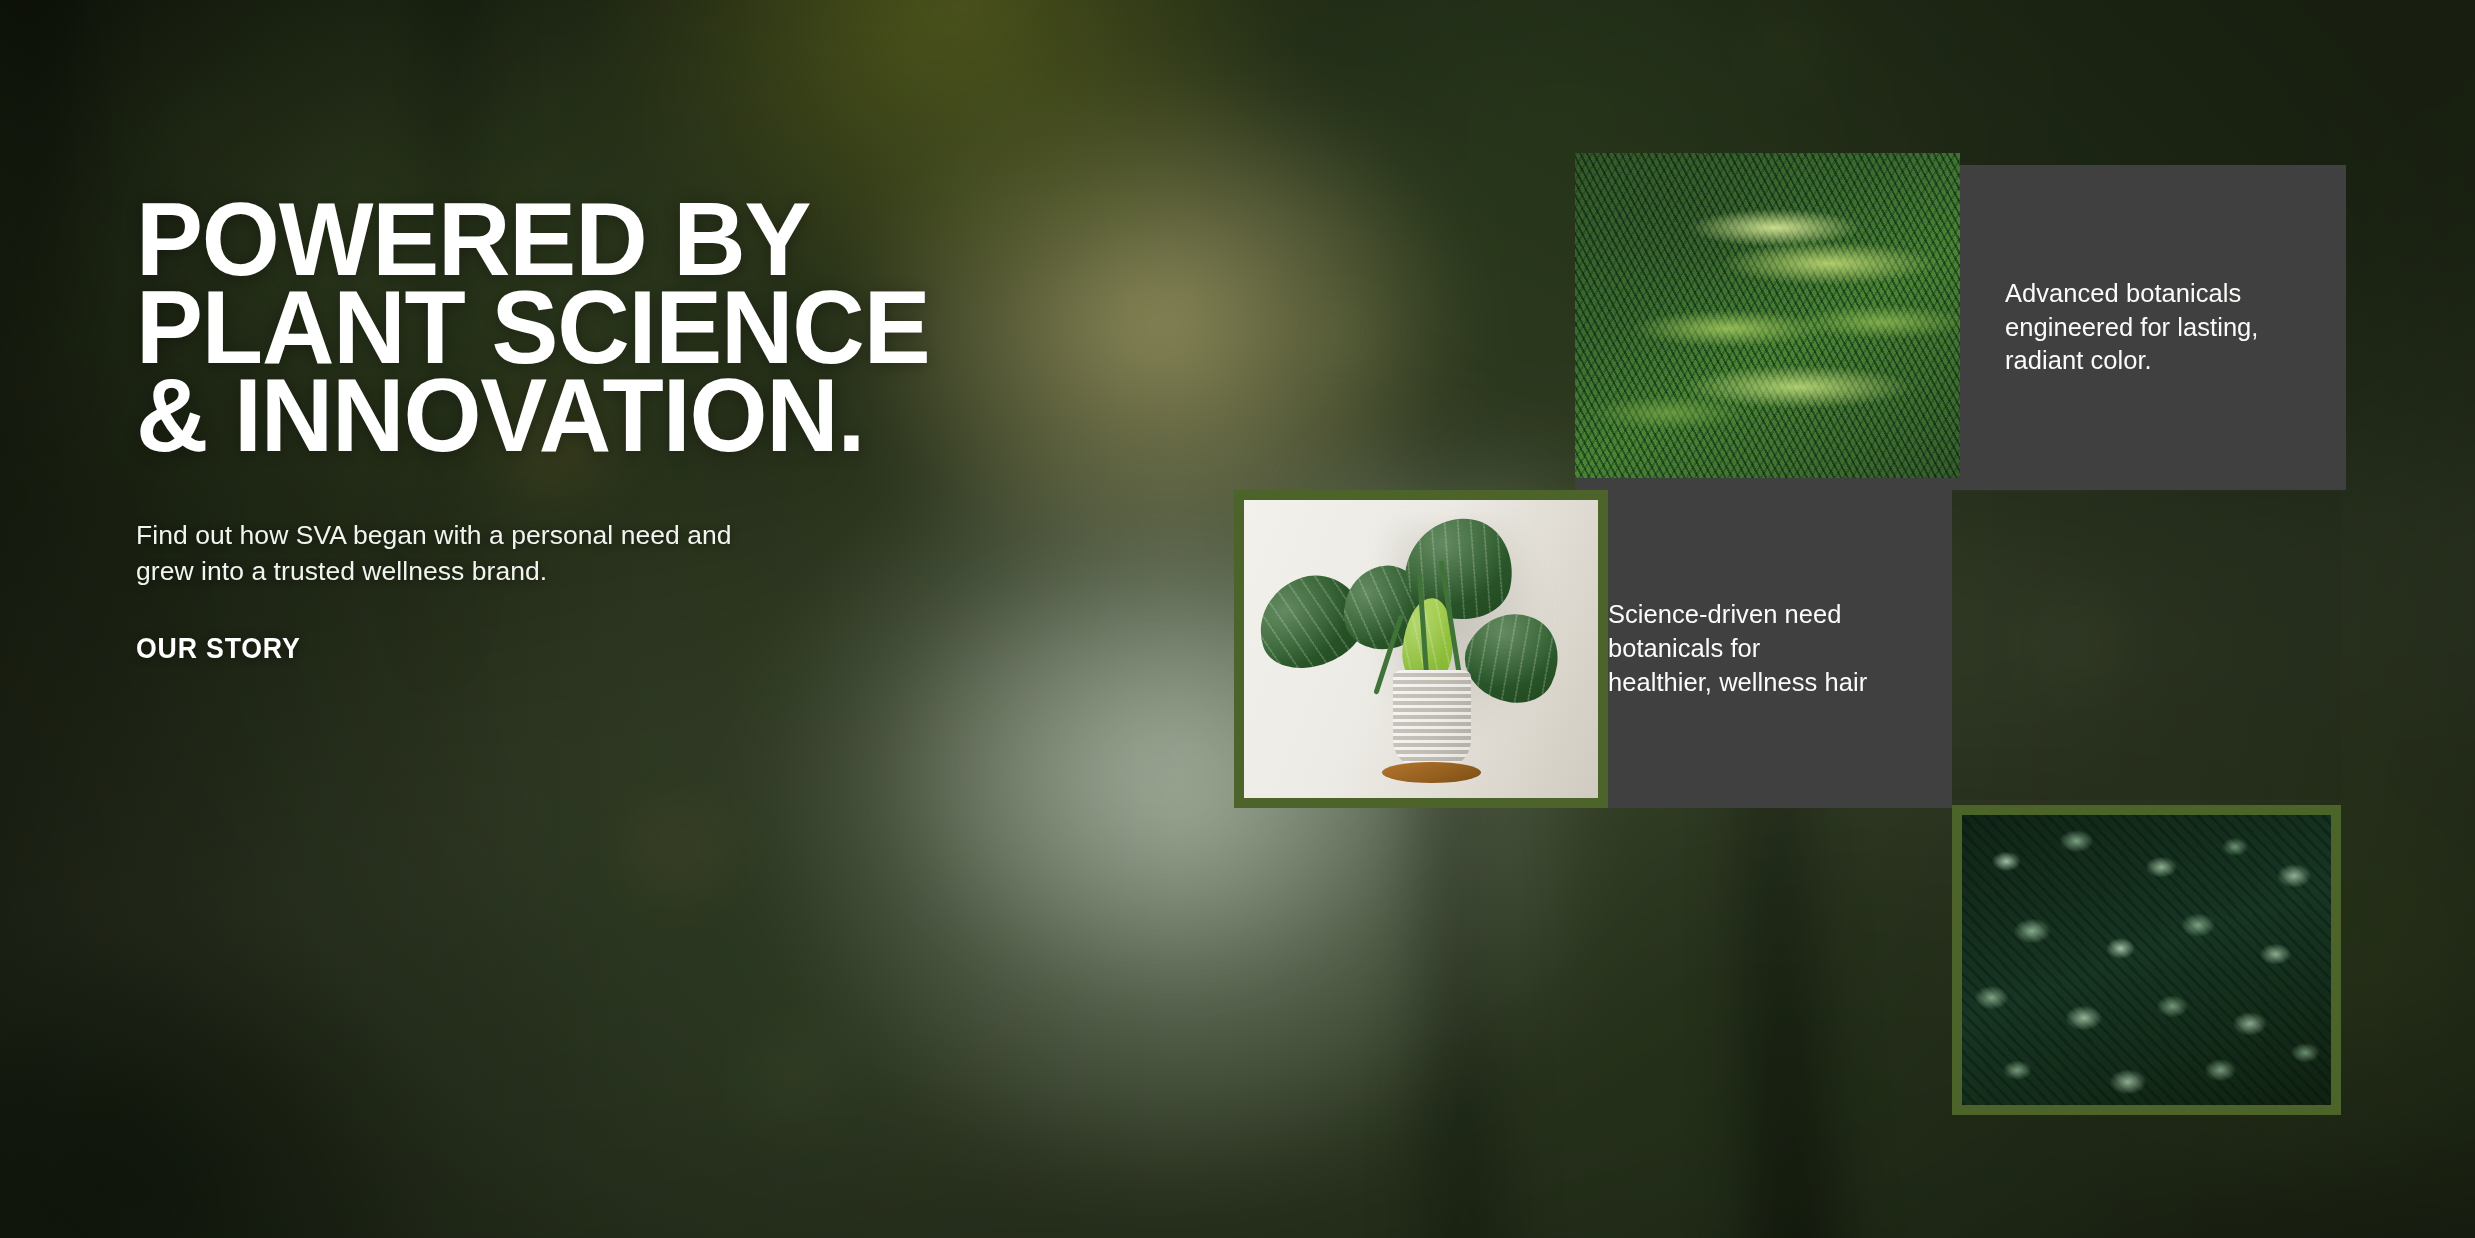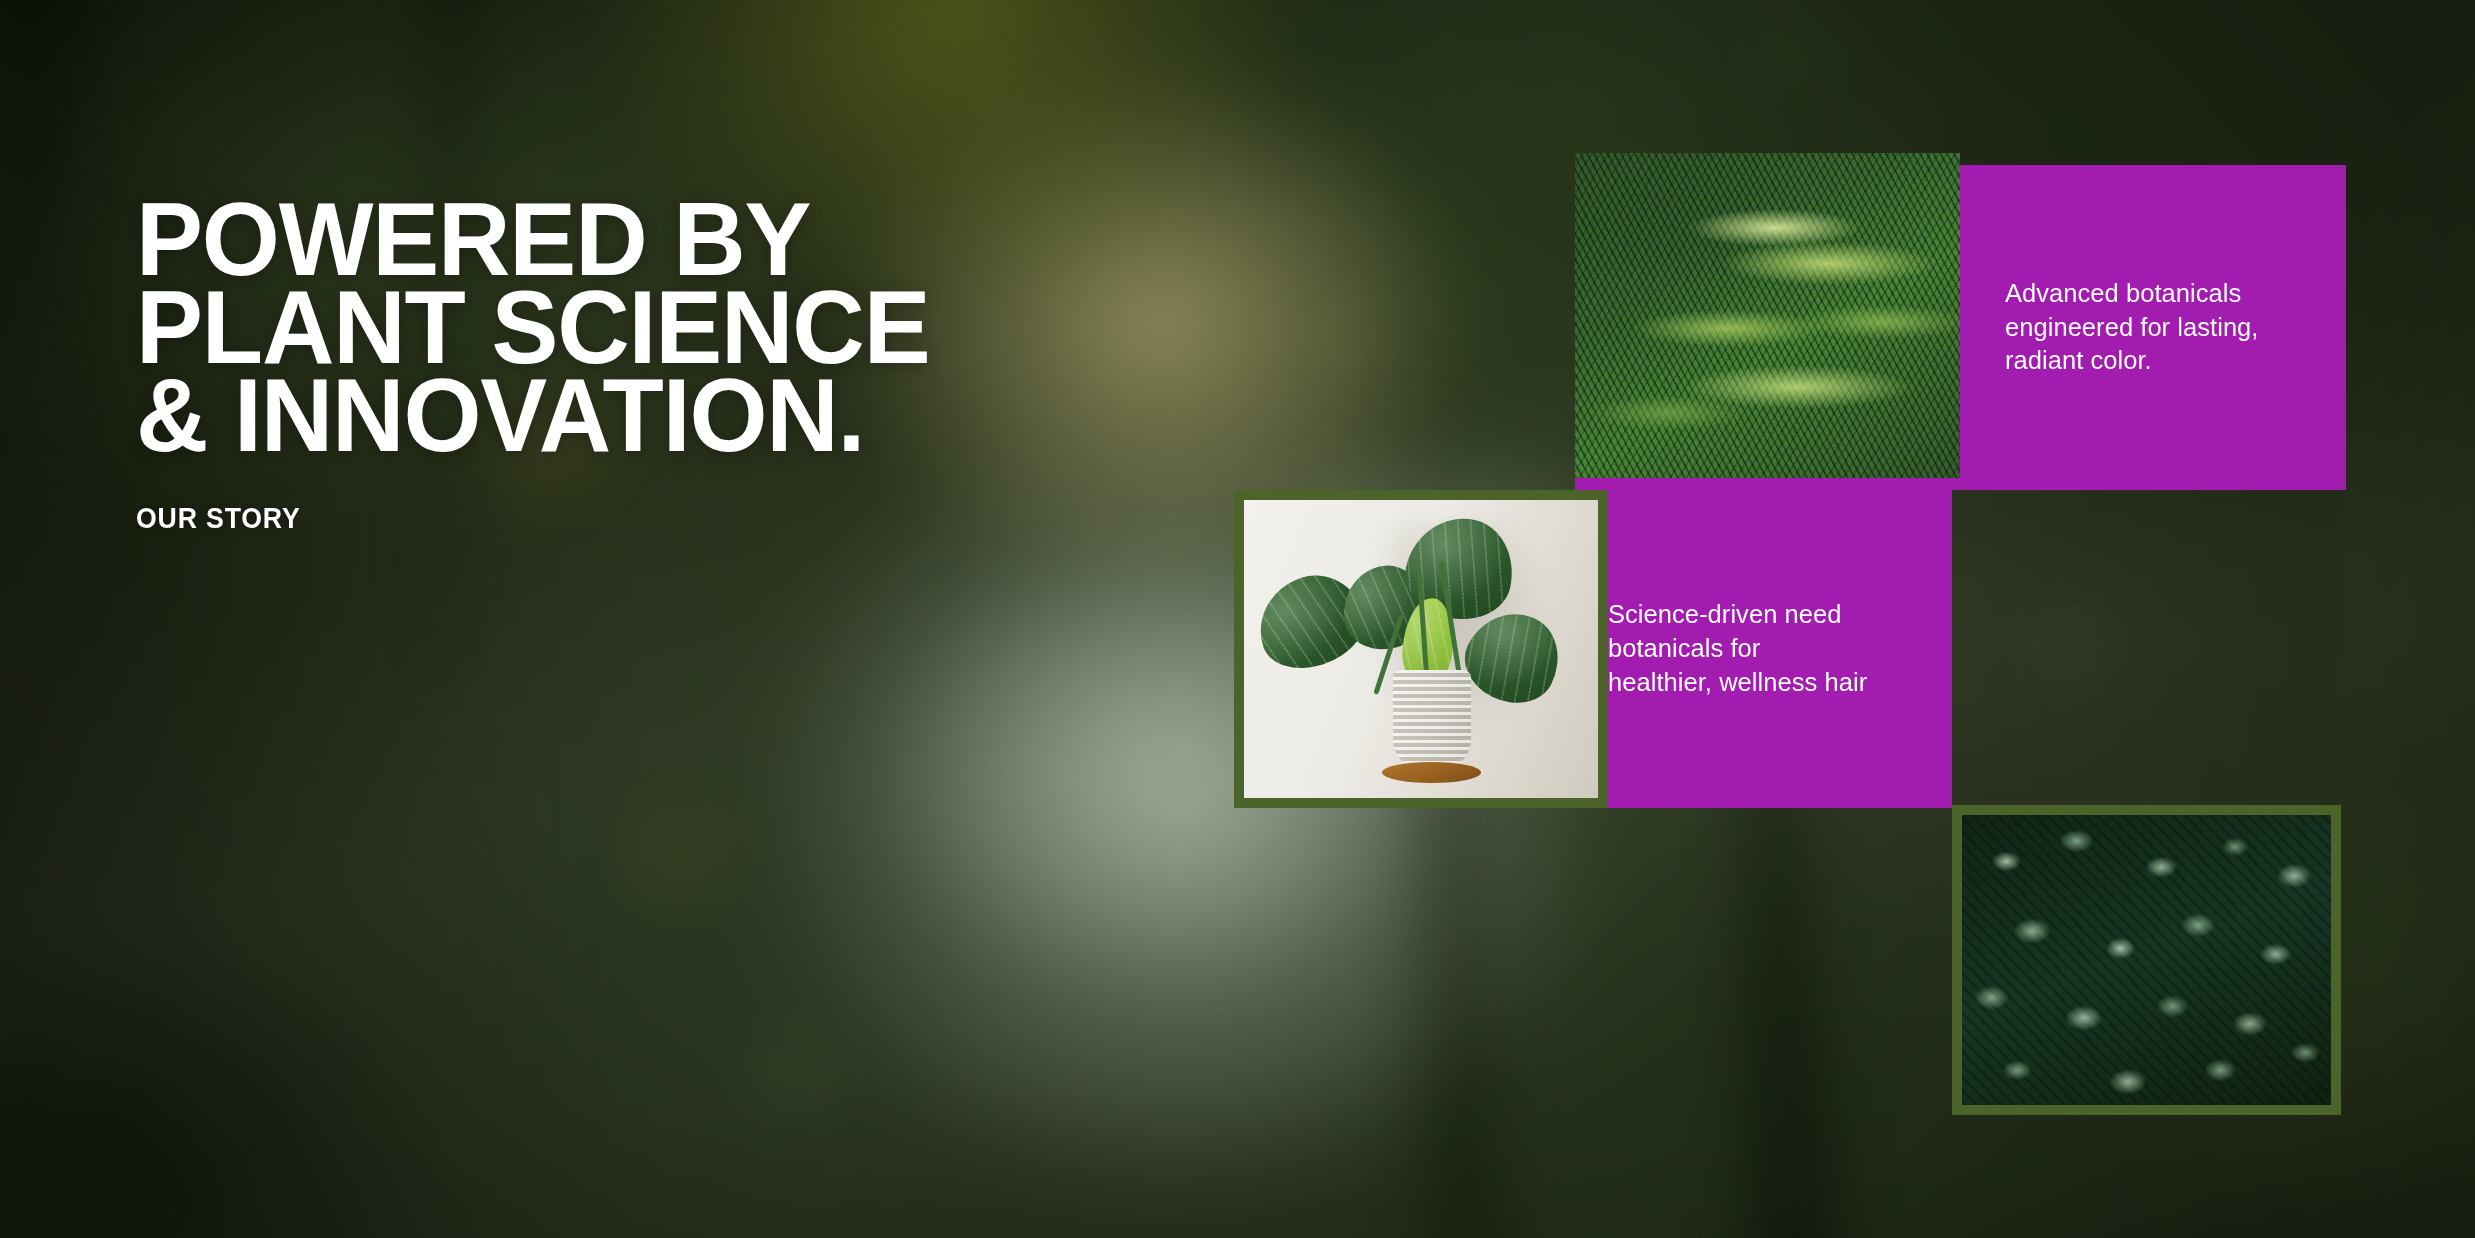--- a/index.html
+++ b/index.html
@@ -105,21 +105,21 @@
   }
 
   
   #collage { position:absolute; left:1234px; top:165px; width:1112px; height:950px; }
 
   .tile { position:absolute; overflow:hidden; }
 
   
   .panel {
     position:absolute;
-    background:#a21caf;
+    background:#404040;
     display:flex; align-items:center;
   }
   .panel p {
     color:#fbfcfa;
     font-size:25.5px;
     line-height:1.33;
     font-weight:400;
     letter-spacing:.05px;
   }
   .panel p span { display:block; white-space:nowrap; }
@@ -208,20 +208,24 @@
 </div>
 
 <div id="copy">
 
   <h1 class="headline">
     <span>POWERED BY</span>
     <span>PLANT SCIENCE</span>
     <span>&amp; INNOVATION.</span>
   </h1>
 
+  <div class="subcopy">
+    <span>Find out how SVA began with a personal need and</span>
+    <span>grew into a trusted wellness brand.</span>
+  </div>
 
   <a class="cta" href="#">OUR STORY</a>
 </div>
 
 <div id="collage">
 
   <div class="panel" style="left:341px; top:0; width:771px; height:325px;">
     <p style="margin-left:430px;">
       <span>Advanced botanicals</span>
       <span>engineered for lasting,</span>

